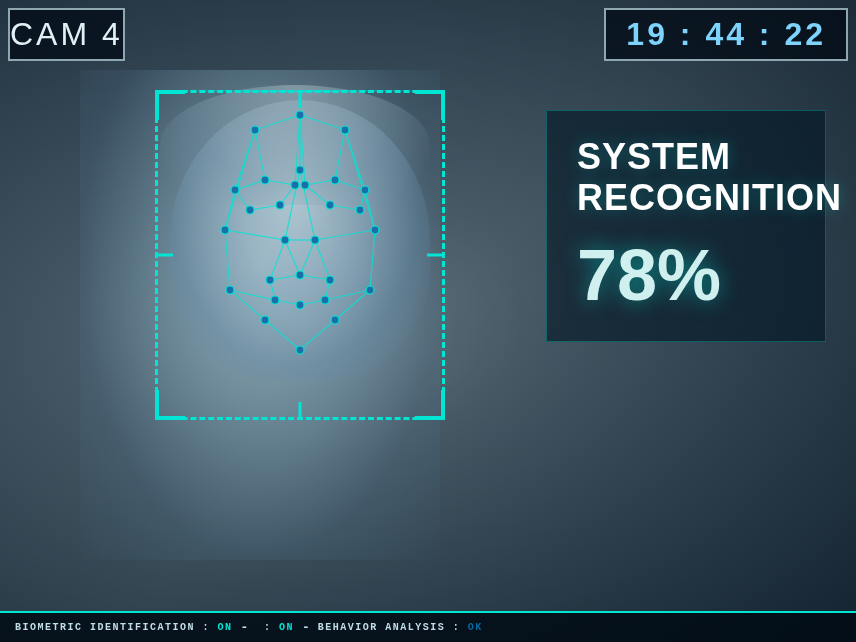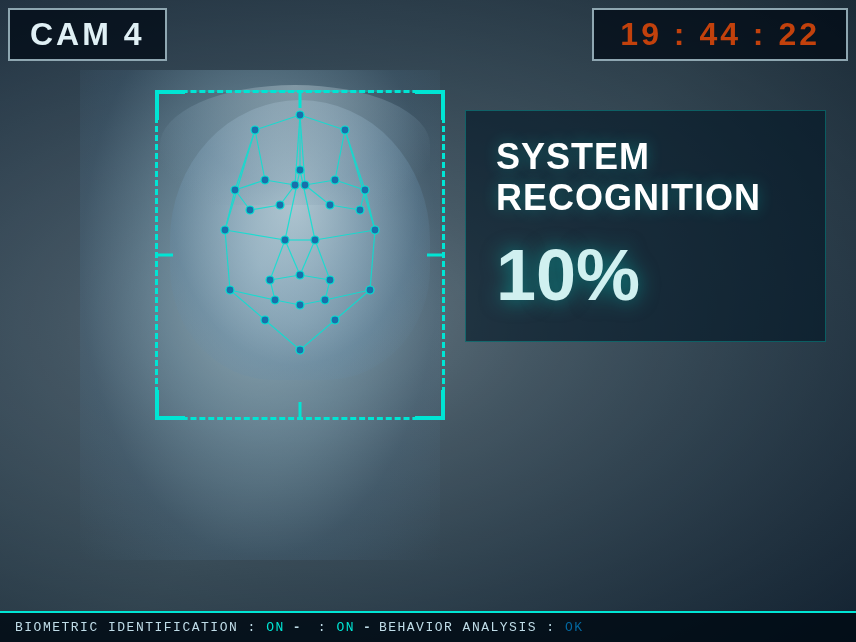--- a/index.html
+++ b/index.html
@@ -122,21 +122,21 @@
       width: 290px;
       height: 330px;
       pointer-events: none;
     }
 
     
     #info-panel {
       position: absolute;
       right: 30px;
       top: 110px;
-      width: 361px;
+      width: 280px;
       background: rgba(0,20,35,0.6);
       border: 1px solid rgba(0,229,212,0.3);
       padding: 25px 30px 30px;
     }
 
     #recognition-text {
       font-family: 'Arial', sans-serif;
       font-size: 36px;
       font-weight: bold;
       color: #ffffff;
@@ -158,59 +158,59 @@
 
     
     #cam-label {
       position: absolute;
       top: 8px;
       left: 8px;
       background: rgba(0,10,20,0.75);
       border: 2px solid rgba(200,230,240,0.7);
       color: #e0f0f5;
       font-size: 32px;
-      font-weight: bold;
+      font-weight: normal;
       font-family: 'Arial', sans-serif;
-      padding: 6px 20px;
+      padding: 6px 0;
       letter-spacing: 3px;
     }
 
     
     #timestamp {
       position: absolute;
       top: 8px;
       right: 8px;
       background: rgba(0,10,20,0.75);
       border: 2px solid rgba(200,230,240,0.7);
-      color: #c2410c;
+      color: #7dd3fc;
       font-size: 32px;
       font-weight: bold;
       font-family: 'Arial', sans-serif;
-      padding: 6px 26px;
+      padding: 6px 20px;
       letter-spacing: 3px;
     }
 
     
     #status-bar {
       position: absolute;
       bottom: 0;
       left: 0;
       right: 0;
       background: rgba(0,10,20,0.85);
       border-top: 2px solid #00e5d4;
       padding: 7px 15px;
       display: flex;
       align-items: center;
       gap: 0;
     }
 
     .status-item {
       font-family: 'Courier New', monospace;
-      font-size: 13px;
-      font-weight: normal;
+      font-size: 10px;
+      font-weight: bold;
       letter-spacing: 1.5px;
       color: #c0dde8;
       text-transform: uppercase;
     }
 
     .status-separator {
       font-family: 'Courier New', monospace;
       font-size: 13px;
       font-weight: bold;
       color: #c0dde8;
@@ -368,21 +368,21 @@
     </g>
   </svg>
 
   <div id="scan-line"></div>
 
   <div id="info-panel">
     <div id="recognition-text">
       <span>SYSTEM</span><br>
       <span>RECOGNITION</span><br>
     </div>
-    <div id="progress-percent">10%</div>
+    <div id="progress-percent">78%</div>
   </div>
 
   <div id="cam-label">CAM 4</div>
 
   <div id="timestamp">19 : 44 : 22</div>
 
   <div id="status-bar">
     <span class="status-item">BIOMETRIC IDENTIFICATION</span>
     <span class="status-item">&nbsp;:&nbsp;</span>
     <span class="status-item status-on">ON</span>

